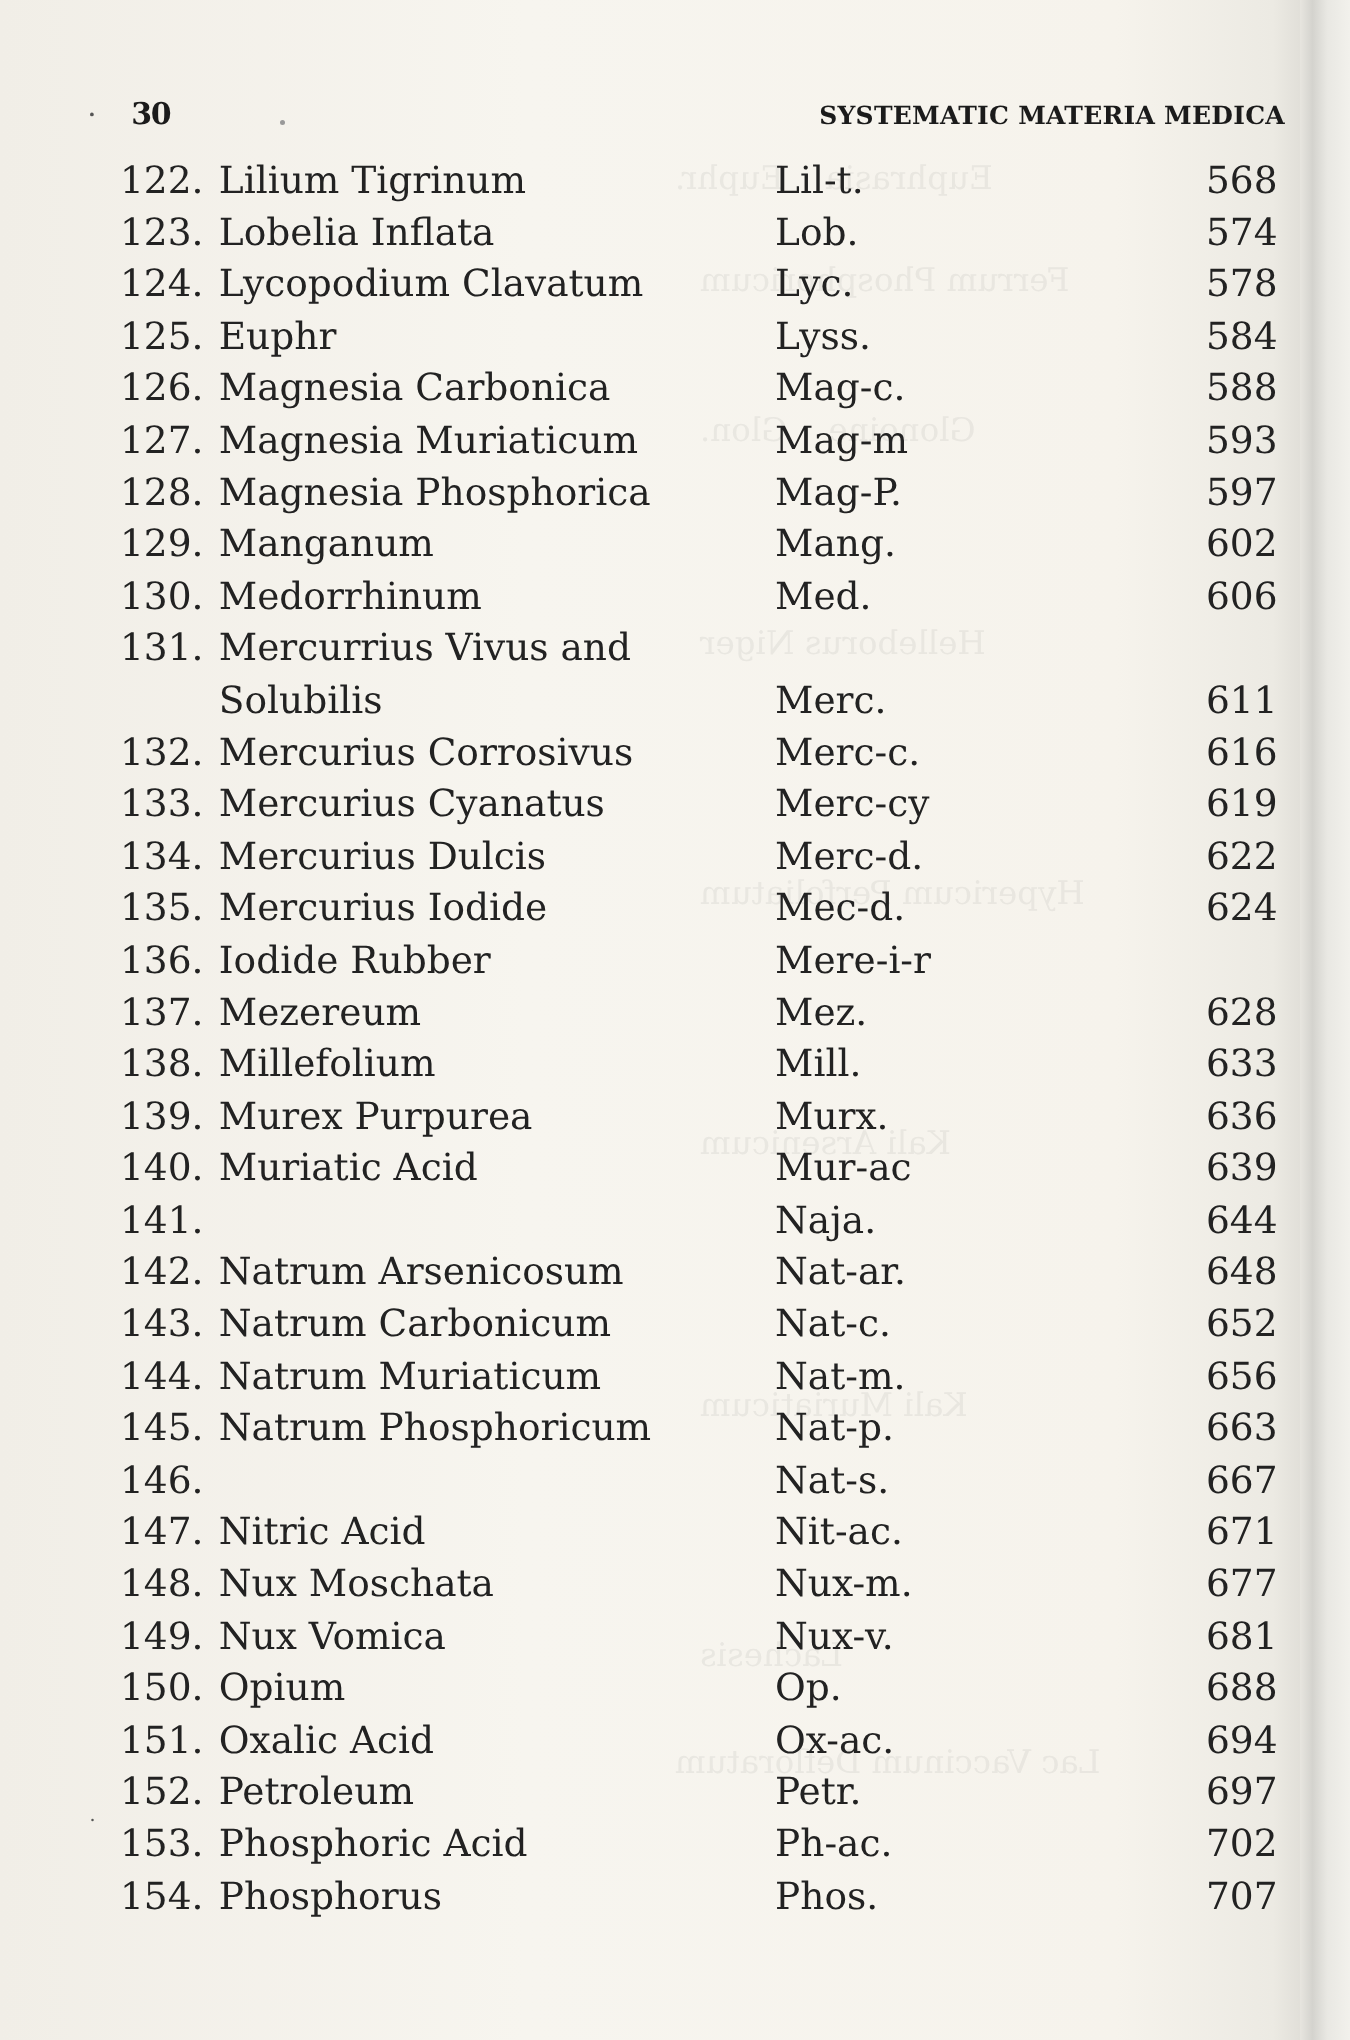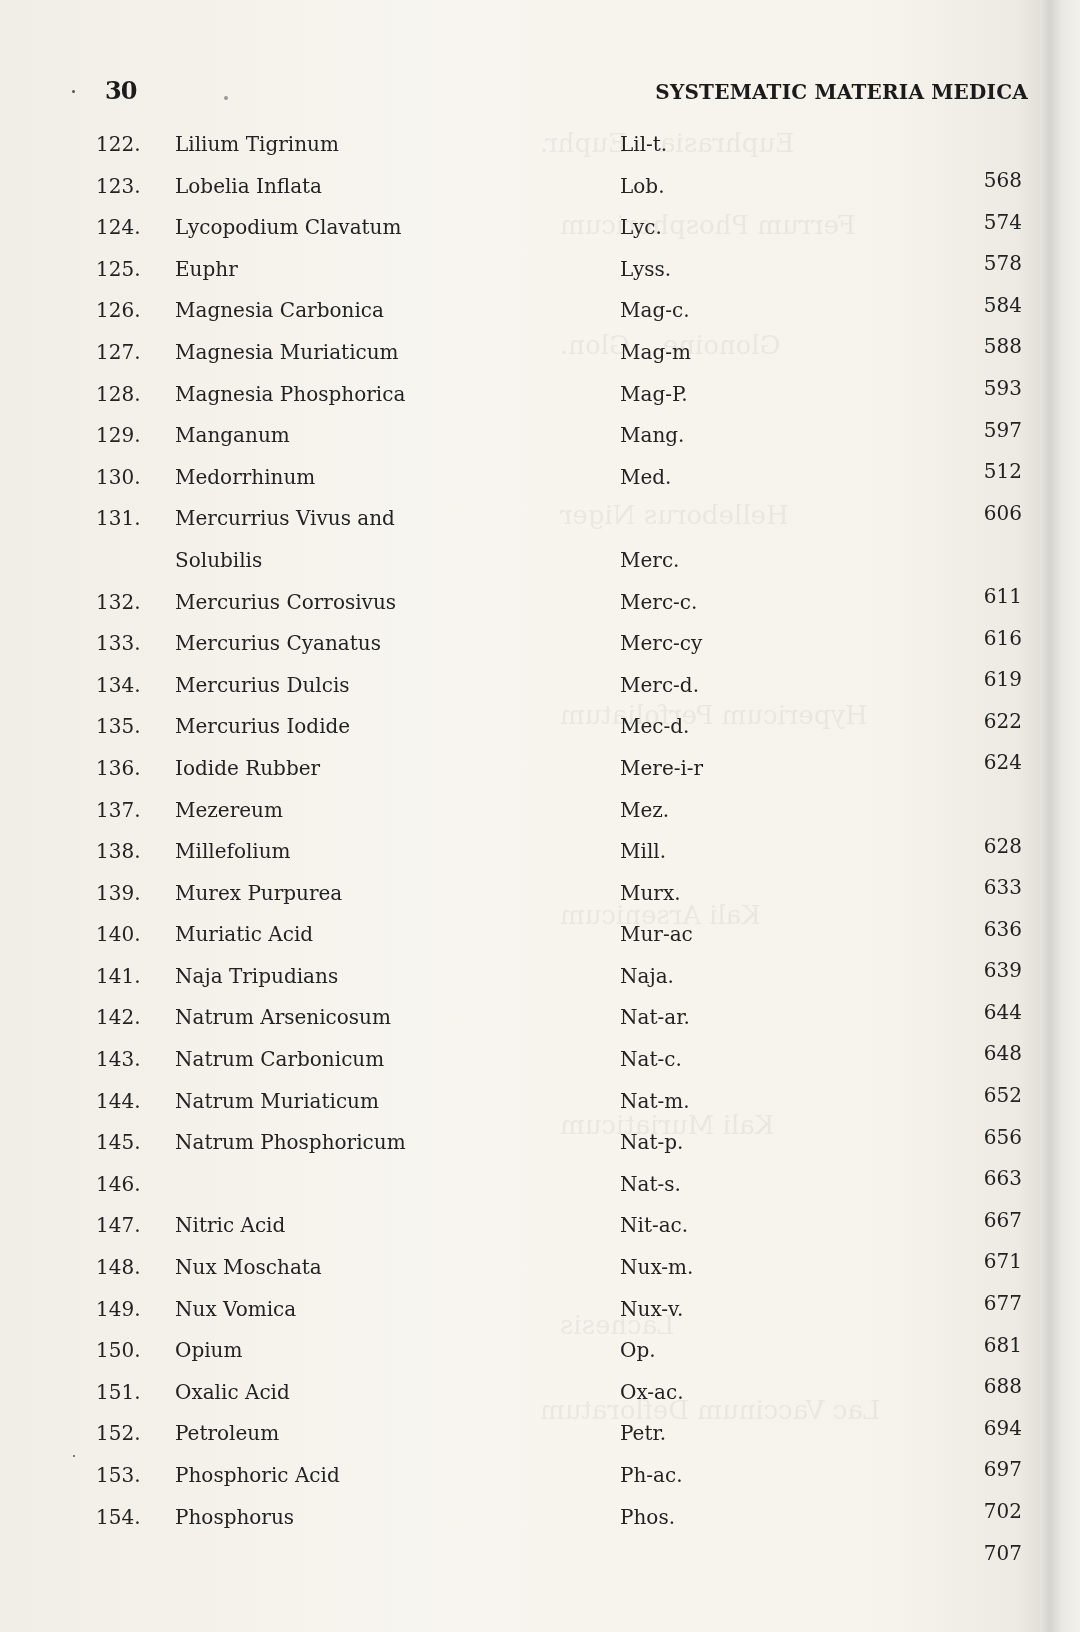--- a/index.html
+++ b/index.html
@@ -67,21 +67,21 @@
     }
     .index-table {
       position: absolute;
       left: 96px;
       top: 124px;
       width: 932px;
     }
     .row {
       position: relative;
       height: 41.6px;
-      font-size: 20px;
+      font-size: 30px;
       line-height: 41.6px;
       color: #222;
     }
     .row .num {
       position: absolute;
       left: 0;
       width: 80px;
     }
     .row .name {
       position: absolute;
@@ -91,21 +91,20 @@
     .row .abbr {
       position: absolute;
       left: 524px;
       white-space: nowrap;
     }
     .row .pg {
       position: absolute;
       right: 6px;
       text-align: center;
       font-family: "DejaVu Serif", serif;
-      margin-top: 36px;
     }
     .speck {
       position: absolute;
       width: 3px;
       height: 3px;
       background: #555;
       border-radius: 50%;
     }
   </style>
 </head>
@@ -168,21 +167,21 @@
     <div class="row">
       <span class="num">128.</span>
       <span class="name">Magnesia Phosphorica</span>
       <span class="abbr">Mag-P.</span>
       <span class="pg">597</span>
     </div>
     <div class="row">
       <span class="num">129.</span>
       <span class="name">Manganum</span>
       <span class="abbr">Mang.</span>
-      <span class="pg">512</span>
+      <span class="pg">602</span>
     </div>
     <div class="row">
       <span class="num">130.</span>
       <span class="name">Medorrhinum</span>
       <span class="abbr">Med.</span>
       <span class="pg">606</span>
     </div>
     <div class="row">
       <span class="num">131.</span>
       <span class="name">Mercurrius Vivus and</span>
@@ -244,21 +243,20 @@
       <span class="pg">636</span>
     </div>
     <div class="row">
       <span class="num">140.</span>
       <span class="name">Muriatic Acid</span>
       <span class="abbr">Mur-ac</span>
       <span class="pg">639</span>
     </div>
     <div class="row">
       <span class="num">141.</span>
-      <span class="name">Naja Tripudians</span>
       <span class="abbr">Naja.</span>
       <span class="pg">644</span>
     </div>
     <div class="row">
       <span class="num">142.</span>
       <span class="name">Natrum Arsenicosum</span>
       <span class="abbr">Nat-ar.</span>
       <span class="pg">648</span>
     </div>
     <div class="row">

